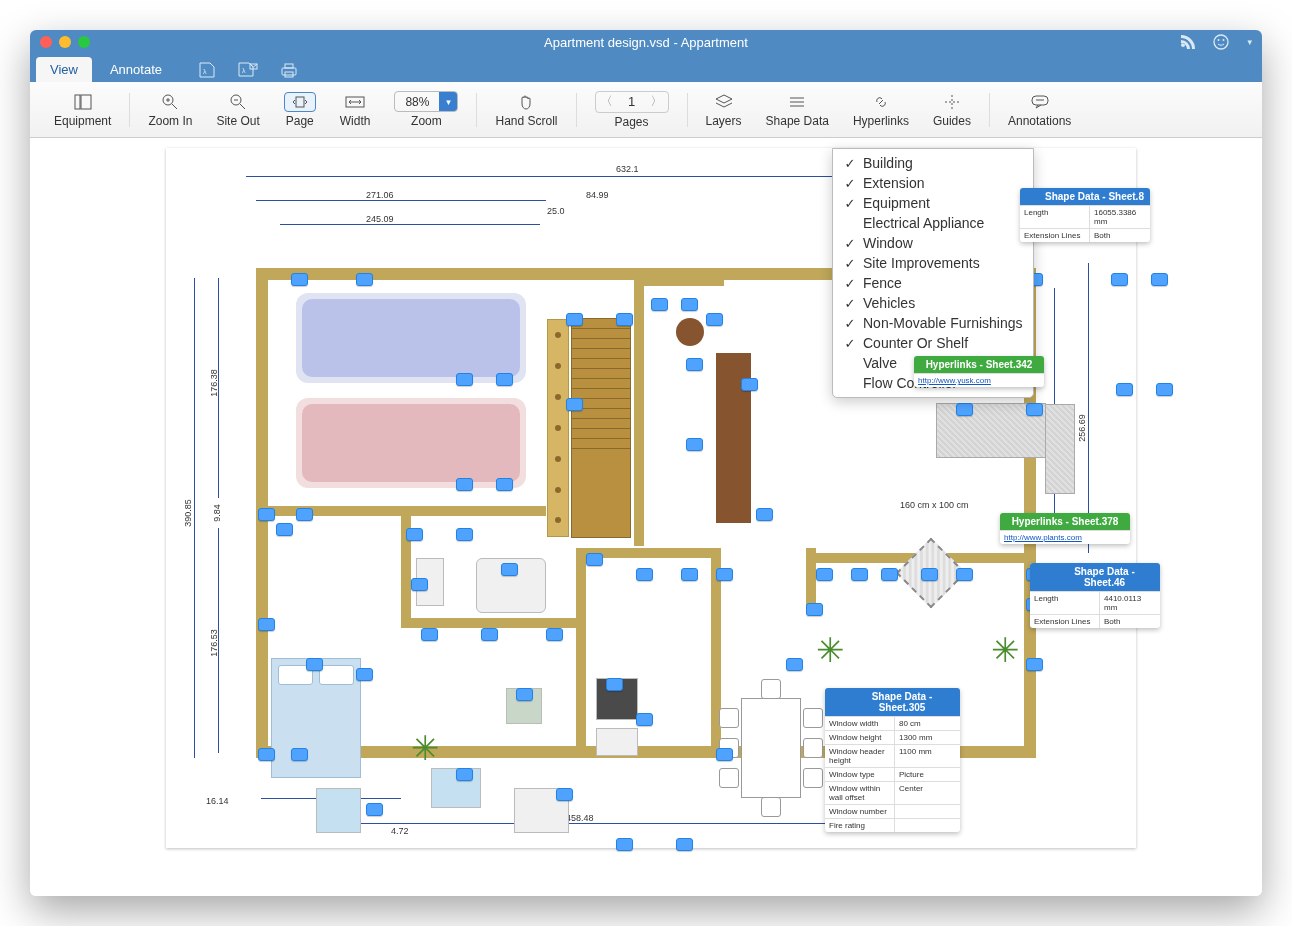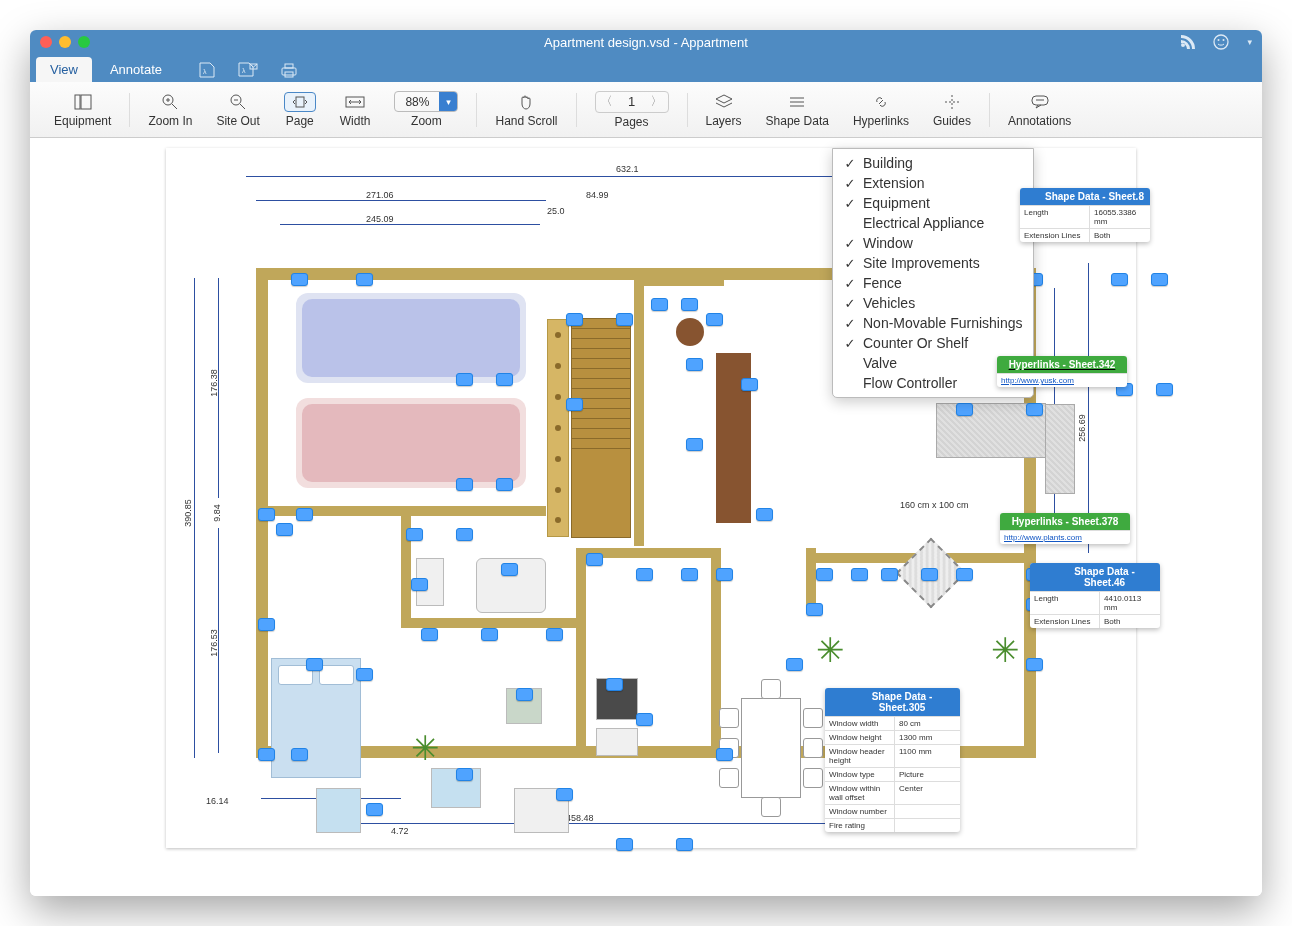--- a/index.html
+++ b/index.html
@@ -510,21 +510,21 @@
       <div class="prow">
           <div class="pk">Length</div>
           <div class="pv">16055.3386 mm</div>
         </div>
       <div class="prow">
           <div class="pk">Extension Lines</div>
           <div class="pv">Both</div>
         </div>
     </div>
 
-    <div class="popup" style="left:967px;top:218px;width:130px;text-decoration:underline;">
+    <div class="popup" style="left:884px;top:218px;width:130px;">
       <div class="popup-h green">Hyperlinks - Sheet.342</div>
       <div class="prow">
           <div class="pv plink" style="flex:1;">http://www.yusk.com</div>
         </div>
     </div>
 
     <div class="popup" style="left:970px;top:375px;width:130px;">
       <div class="popup-h green">Hyperlinks - Sheet.378</div>
       <div class="prow">
           <div class="pv plink" style="flex:1;">http://www.plants.com</div>

